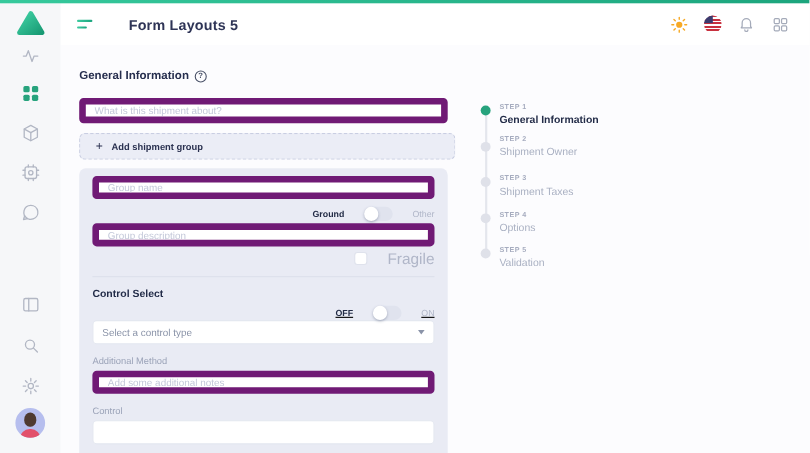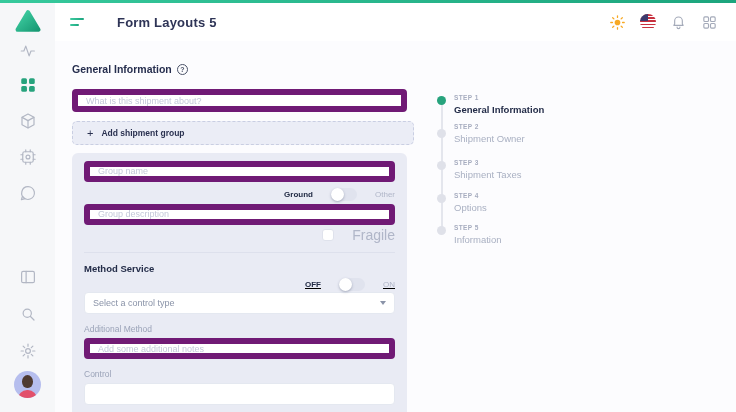--- a/index.html
+++ b/index.html
@@ -233,21 +233,21 @@
 
     <input class="text-input gc-input desc-input" placeholder="Group description" style="">
 
     <div class="row-right check-row">
       <span class="checkbox"></span>
       <span class="check-label">Fragile</span>
     </div>
 
     <div class="divider"></div>
 
-    <div class="ctl-title">Method Service</div>
+    <div class="ctl-title">Control Select</div>
 
     <div class="row-right onoff-row">
       <span class="tgl-label-on">OFF</span>
       <span class="toggle">
           <span class="knob"></span>
         </span>
       <span class="tgl-label-off">ON</span>
     </div>
 
     <div class="select">
@@ -284,17 +284,17 @@
     <div class="step">
       <div class="step-eyebrow">STEP 3</div>
       <div class="step-title">Shipment Taxes</div>
     </div>
     <div class="step">
       <div class="step-eyebrow">STEP 4</div>
       <div class="step-title">Options</div>
     </div>
     <div class="step">
       <div class="step-eyebrow">STEP 5</div>
-      <div class="step-title">Information</div>
+      <div class="step-title">Validation</div>
     </div>
   </div>
 
 </div>
 
 </body></html>

